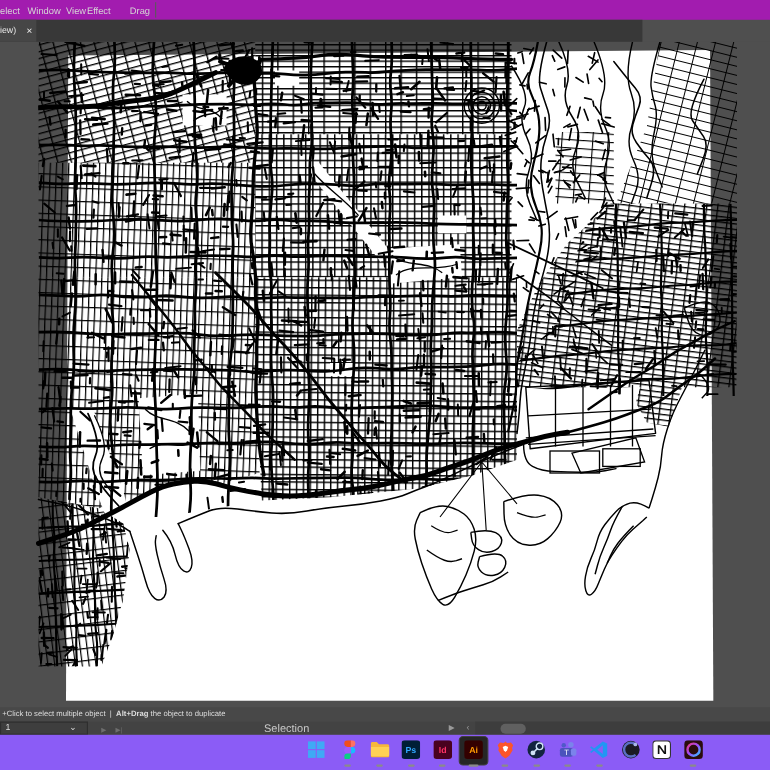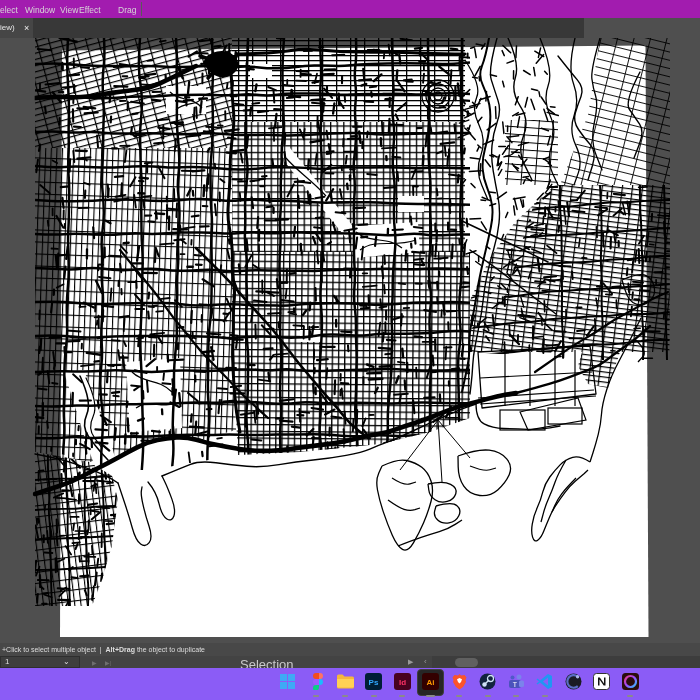--- a/index.html
+++ b/index.html
@@ -1434,21 +1434,21 @@
 </g>
 </g>
       </g>
     </svg>
   </div>
 <div id="hintbar"><span style="margin-left:2px">+Click to select multiple object&nbsp;&nbsp;|&nbsp;&nbsp;<b>Alt+Drag</b> the object to duplicate</span></div>
 <div id="statusbar">
  <div style="position:absolute;left:0;top:0;width:80px;height:12px;background:#3e3e3e;border:1px solid #2e2e2e;color:#ddd;line-height:10px;padding-left:4px">1<span style="position:absolute;left:62px;top:0">⌄</span></div>
  <span style="position:absolute;left:92px;top:3px;color:#6e6e6e;font-size:6px">▶</span>
     <span style="position:absolute;left:105px;top:3px;color:#6e6e6e;font-size:6px">▶|</span>
- <span style="position:absolute;left:240px;top:1px;color:#c9c9c9;font-size:13px">Selection</span>
+ <span style="position:absolute;left:240px;top:1px;color:#c9c9c9;font-size:10px">Selection</span>
  <span style="position:absolute;left:408px;top:2px;color:#999;font-size:7px">▶</span>
     <span style="position:absolute;left:424px;top:1px;color:#999;font-size:8px">‹</span>
  <div style="position:absolute;left:432px;top:0;width:268px;height:12px;background:#3d3d3d"></div>
     <div style="position:absolute;left:455px;top:1.5px;width:23px;height:9px;border-radius:5px;background:#606060"></div>
 </div>
 <div id="taskbar">
 <div style="position:absolute;left:417px;top:1px;width:27px;height:27px;background:#262626;border:1px solid #3f3f3f;border-radius:4px"></div>
 <svg class="tbi" style="left:279.0px" viewBox="0 0 17 17">
       <g transform="translate(1,1)">
         <rect x="0" y="0" width="7" height="7" fill="#3fa9f5"></rect>

